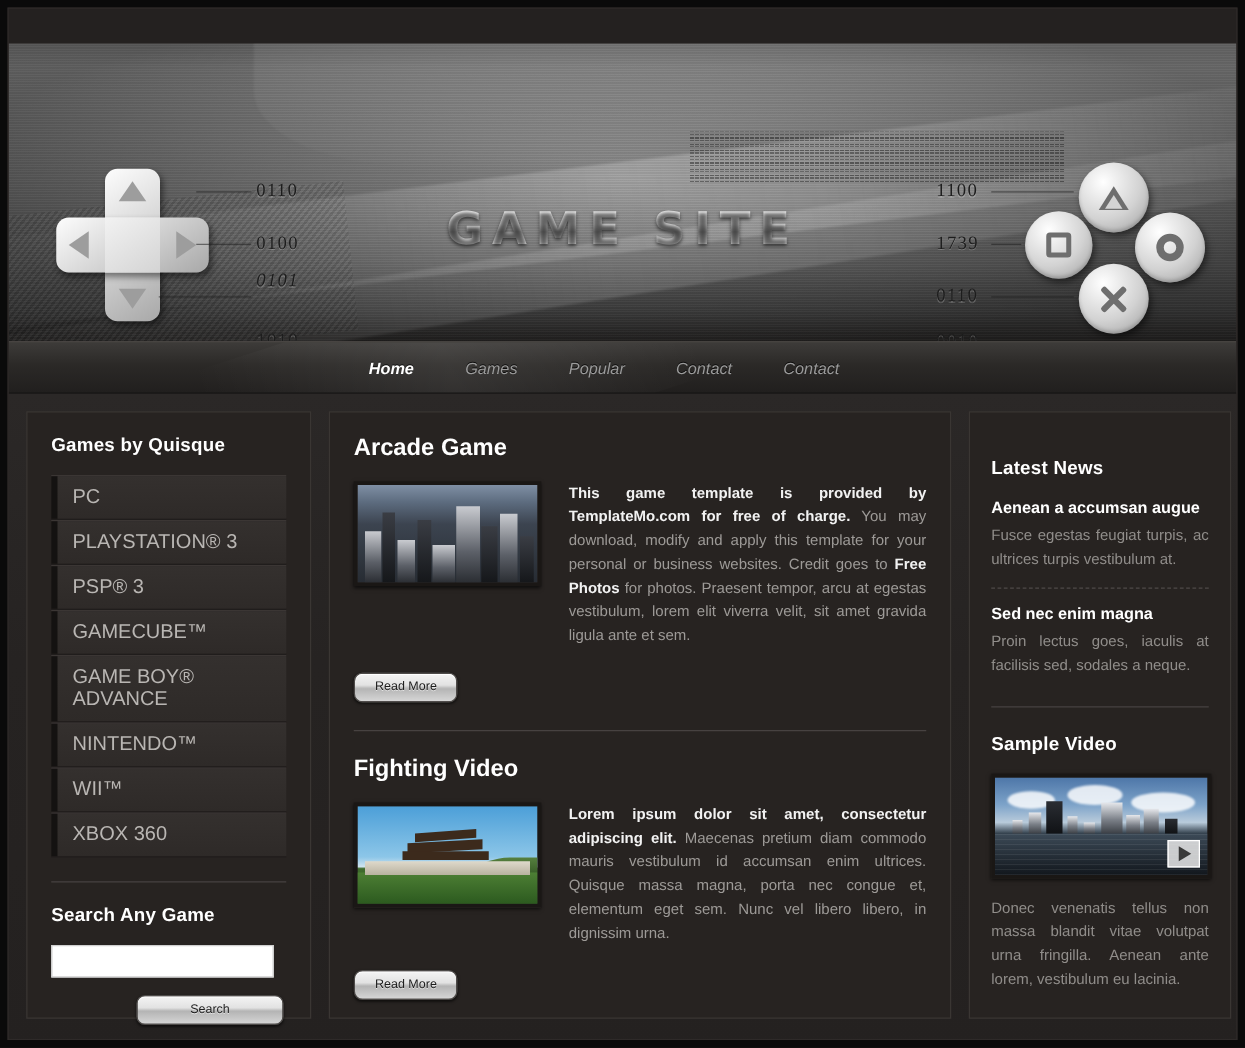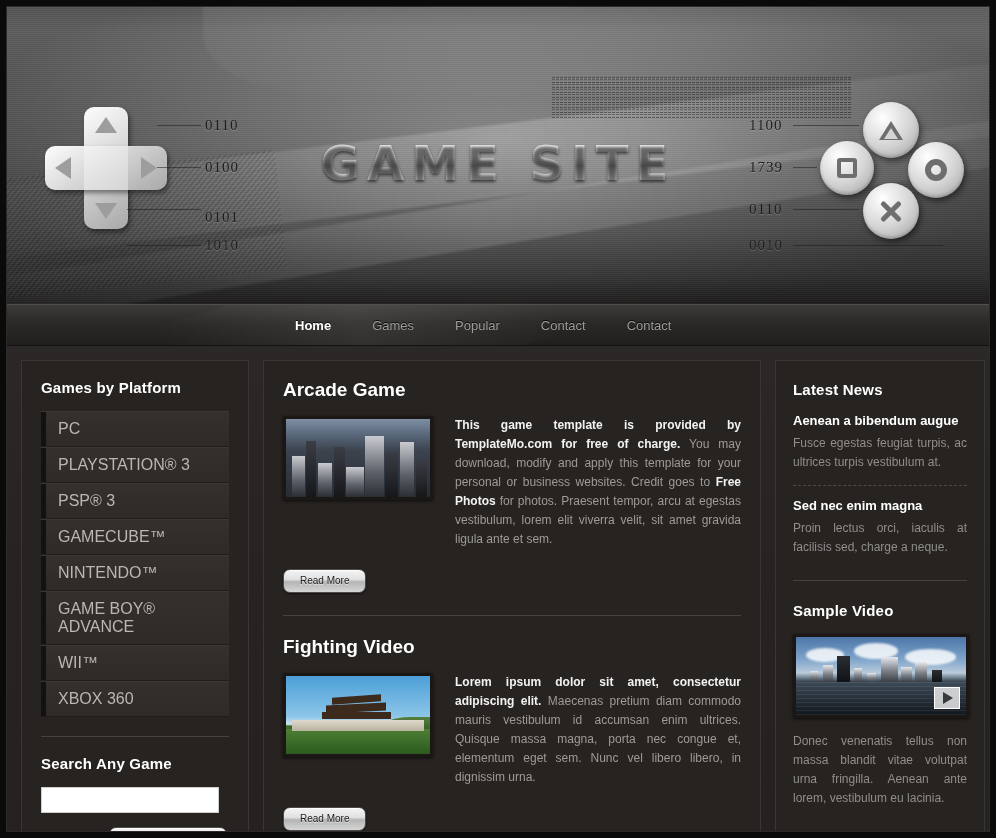--- a/index.html
+++ b/index.html
@@ -27,26 +27,27 @@
     width: 984px;
     height: 826px;
     background: #242120;
     border: 1px solid #2e2a29;
     overflow: hidden;
   }
 
   
   #banner {
     position: relative;
-    height: 297px;
+    height: 238px;
     width: 100%;
     overflow: hidden;
     background:
       linear-gradient(180deg, #8b8b8b 0%, #9a9a9a 8%, #8a8a8a 26%, #7b7b7b 52%,
                       #6a6a6a 74%, #4d4d4d 90%, #2f2d2c 100%);
+    margin-top: 28px;
   }
   
   #banner .brush {
     position: absolute; inset: 0;
     background: repeating-linear-gradient(
       180deg,
       rgba(255,255,255,0.045) 0px,
       rgba(255,255,255,0.045) 1px,
       rgba(0,0,0,0.05) 1px,
       rgba(0,0,0,0.05) 2px);
@@ -104,21 +105,21 @@
         rgba(255,255,255,0.0) 3px 5px);
     -webkit-mask-image: repeating-linear-gradient(90deg, #000 0 3px, transparent 3px 4px);
     mask-image: repeating-linear-gradient(90deg, #000 0 3px, transparent 3px 4px);
   }
 
   
   #site-title {
     position: absolute;
     left: 0; right: 0; top: 128px;
     text-align: center;
-    font-size: 48px;
+    font-size: 36px;
     font-weight: bold;
     letter-spacing: 7px;
     color: #e9e9e9;
     background: linear-gradient(180deg,#ffffff 0%,#d8d8d8 40%,#9e9e9e 55%,#efefef 78%,#bfbfbf 100%);
     -webkit-background-clip: text;
     background-clip: text;
     -webkit-text-fill-color: transparent;
     text-shadow: 0 2px 3px rgba(0,0,0,0.55);
     font-family: "DejaVu Sans", sans-serif;
   }
@@ -189,21 +190,21 @@
     font-family: "Liberation Serif", serif;
     font-size: 15px;
     color: #1d1d1d;
     letter-spacing: 1px;
     text-shadow: 0 1px 0 rgba(255,255,255,0.22);
   }
   .codeline { position: absolute; height: 1px; background: rgba(30,30,30,0.55); }
 
   .code.l1 { left: 198px; top: 110px; }
   .code.l2 { left: 198px; top: 152px; }
-  .code.l3 { left: 198px; top: 202px; }
+  .code.l3 { left: 198px; top: 182px; font-style: italic; }
   .code.l4 { left: 198px; top: 230px; }
   .codeline.ll1 { left: 150px; top: 118px; width: 44px; }
   .codeline.ll2 { left: 150px; top: 160px; width: 44px; }
   .codeline.ll3 { left: 120px; top: 202px; width: 74px; }
   .codeline.ll4 { left: 120px; top: 238px; width: 74px; }
 
   .code.r1 { left: 742px; top: 110px; }
   .code.r2 { left: 742px; top: 152px; }
   .code.r3 { left: 742px; top: 194px; }
   .code.r4 { left: 742px; top: 230px; }
@@ -237,20 +238,21 @@
   }
   #nav-list li { margin-right: 17px; }
   .nav-link {
     display: block;
     padding: 4px 12px;
     font-size: 13px;
     color: #9b9b9b;
     text-decoration: none;
     text-shadow: 0 -1px 0 rgba(0,0,0,0.8);
     cursor: pointer;
+    font-style: italic;
   }
   .nav-link.active { color: #ffffff; font-weight: bold; }
 
   
   #content {
     position: relative;
     display: flex;
     gap: 14px;
     padding: 14px 14px 0 14px;
     background:
@@ -356,21 +358,21 @@
     flex: 1;
   }
   .article-text b { color: #f2f2f2; font-weight: bold; }
   .readmore-row { margin-top: 20px; }
   .article-sep { height: 1px; background: #474241; margin: 22px 0 20px 0; }
 
   
   #right-sidebar {
     flex: 0 0 210px;
     width: 210px;
-    padding: 20px 17px 0 17px;
+    padding: 36px 17px 0 17px;
     height: 486px;
   }
   .news-title {
     font-size: 13px;
     font-weight: bold;
     color: #ffffff;
     margin-bottom: 6px;
   }
   .news-text {
     font-size: 12px;
@@ -536,39 +538,39 @@
         </li>
         <li>
           <a class="nav-link" href="#">Contact</a>
         </li>
       </ul>
     </nav>
 
     <div id="content">
 
       <aside class="panel" id="left-sidebar">
-        <div class="panel-heading">Games by Platform</div>
+        <div class="panel-heading">Games by Quisque</div>
         <ul id="platform-list">
           <li>
               <a class="platform-item" href="#">PC</a>
             </li>
           <li>
               <a class="platform-item" href="#">PLAYSTATION® 3</a>
             </li>
           <li>
               <a class="platform-item" href="#">PSP® 3</a>
             </li>
           <li>
               <a class="platform-item" href="#">GAMECUBE™</a>
             </li>
           <li>
+              <a class="platform-item" href="#">GAME BOY® ADVANCE</a>
+            </li>
+          <li>
               <a class="platform-item" href="#">NINTENDO™</a>
-            </li>
-          <li>
-              <a class="platform-item" href="#">GAME BOY® ADVANCE</a>
             </li>
           <li>
               <a class="platform-item" href="#">WII™</a>
             </li>
           <li>
               <a class="platform-item" href="#">XBOX 360</a>
             </li>
         </ul>
 
         <div class="sidebar-rule"></div>
@@ -629,29 +631,29 @@
           <div class="readmore-row">
             <button class="btn-silver">Read More</button>
           </div>
         </section>
       </main>
 
       <aside class="panel" id="right-sidebar">
         <div class="panel-heading">Latest News</div>
 
         <div>
-          <div class="news-title">Aenean a bibendum augue</div>
+          <div class="news-title">Aenean a accumsan augue</div>
           <div class="news-text">Fusce egestas feugiat turpis, ac ultrices turpis vestibulum at.</div>
         </div>
 
         <div class="news-dashed"></div>
 
         <div>
           <div class="news-title">Sed nec enim magna</div>
-          <div class="news-text">Proin lectus orci, iaculis at facilisis sed, charge a neque.</div>
+          <div class="news-text">Proin lectus goes, iaculis at facilisis sed, sodales a neque.</div>
         </div>
 
         <div class="news-rule"></div>
 
         <div class="panel-heading">Sample Video</div>
         <div id="video-thumb">
           <div class="photo-waterfront">
             <div class="cloud" style="left:6%;  top:14%; width:22%; height:18%;"></div>
             <div class="cloud" style="left:34%; top:8%;  width:26%; height:20%;"></div>
             <div class="cloud" style="left:64%; top:16%; width:30%; height:20%;"></div>

